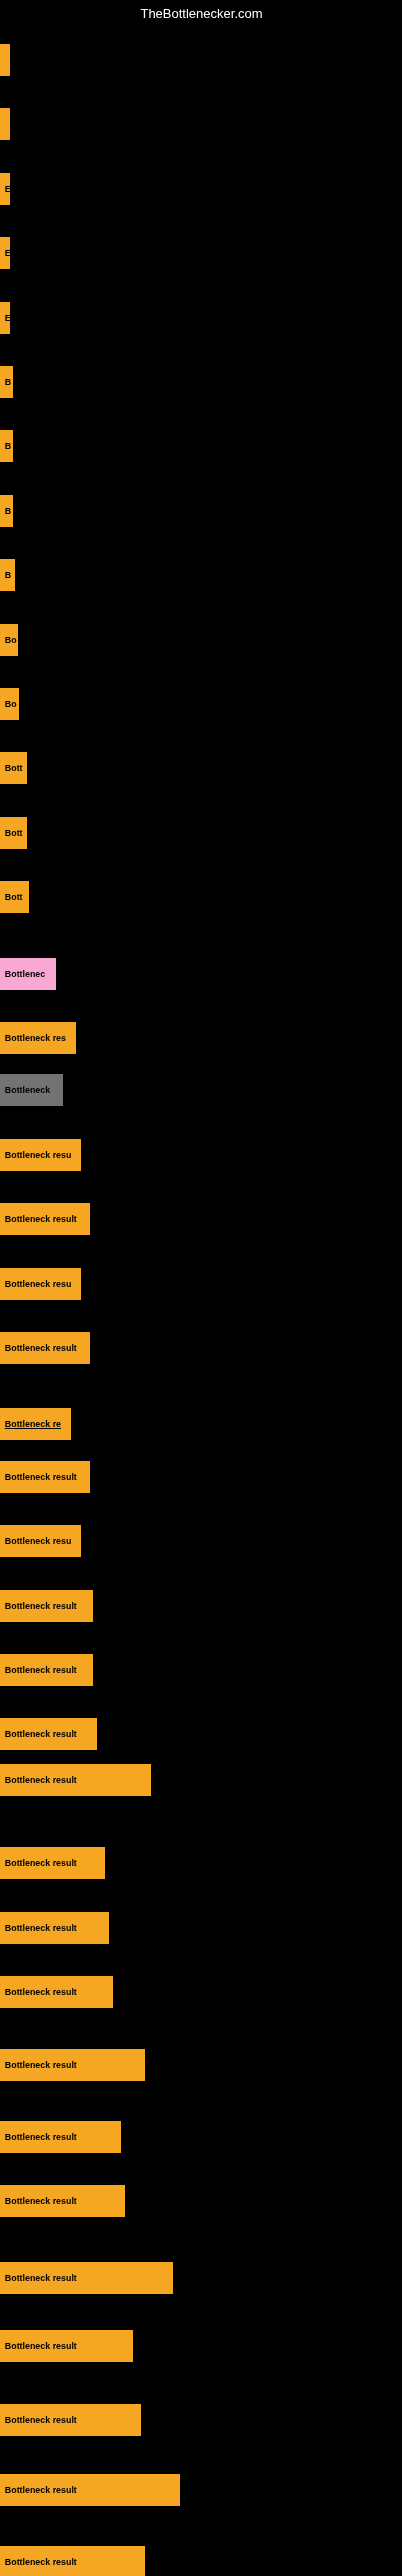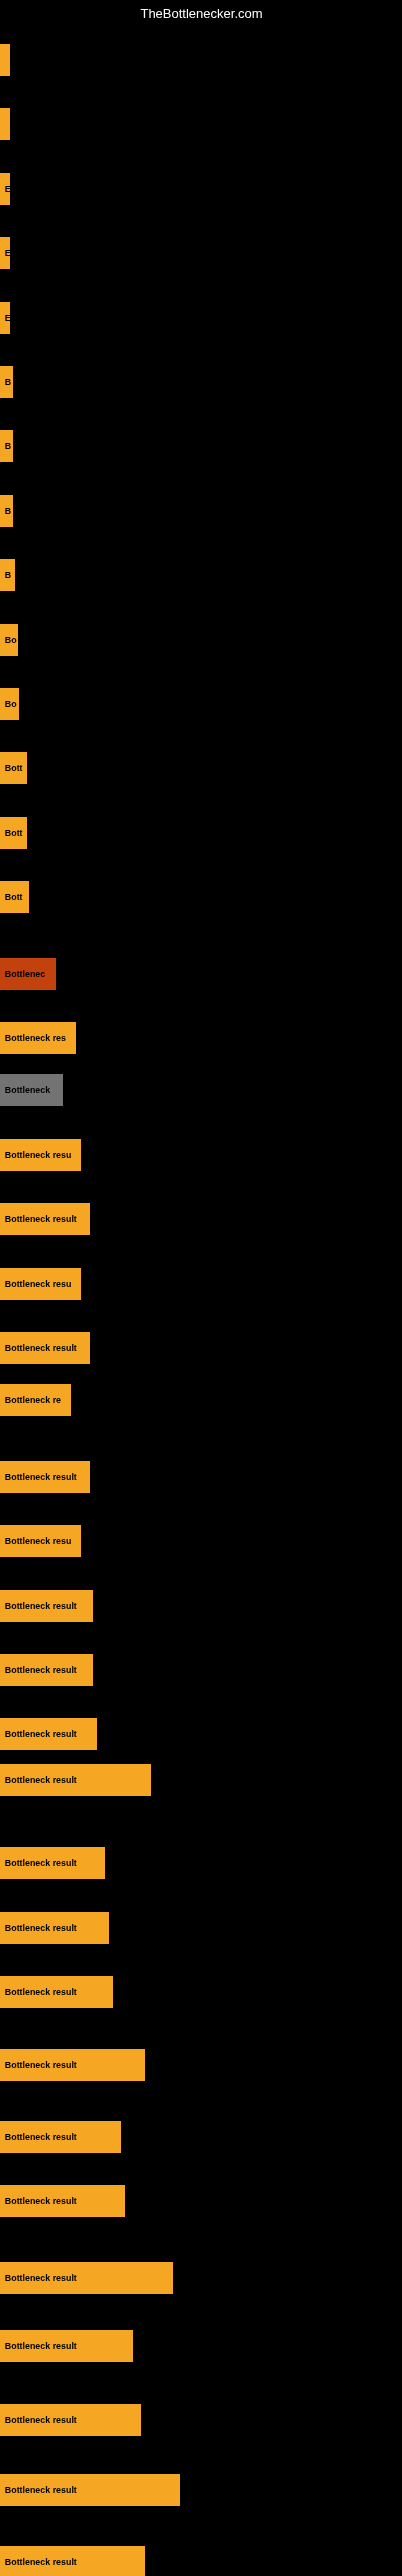--- a/index.html
+++ b/index.html
@@ -75,41 +75,41 @@
     <div style="position: absolute; top: 716px; left: 0px; width: 100%; height: 56px; display: flex; align-items: center;">
       <div style="background-color: rgb(245, 166, 35); color: rgb(0, 0, 0); font-size: 8.9px; font-weight: bold; padding: 3.2px 4.8px; white-space: nowrap; overflow: hidden; display: flex; align-items: center; height: 32px; width: 27px; min-width: 27px;">Bott</div>
     </div>
     <div style="position: absolute; top: 781px; left: 0px; width: 100%; height: 56px; display: flex; align-items: center;">
       <div style="background-color: rgb(245, 166, 35); color: rgb(0, 0, 0); font-size: 8.9px; font-weight: bold; padding: 3.2px 4.8px; white-space: nowrap; overflow: hidden; display: flex; align-items: center; height: 32px; width: 27px; min-width: 27px;">Bott</div>
     </div>
     <div style="position: absolute; top: 845px; left: 0px; width: 100%; height: 56px; display: flex; align-items: center;">
       <div style="background-color: rgb(245, 166, 35); color: rgb(0, 0, 0); font-size: 8.9px; font-weight: bold; padding: 3.2px 4.8px; white-space: nowrap; overflow: hidden; display: flex; align-items: center; height: 32px; width: 29px; min-width: 29px;">Bott</div>
     </div>
     <div style="position: absolute; top: 910px; left: 0px; width: 100%; height: 56px; display: flex; align-items: center;">
-      <div style="background-color: #c2410c; color: rgb(0, 0, 0); font-size: 8.9px; font-weight: bold; padding: 3.2px 4.8px; white-space: nowrap; overflow: hidden; display: flex; align-items: center; height: 32px; width: 56px; min-width: 56px; margin-top: 24px;">Bottlenec</div>
+      <div style="background-color: #f9a8d4; color: rgb(0, 0, 0); font-size: 8.9px; font-weight: bold; padding: 3.2px 4.8px; white-space: nowrap; overflow: hidden; display: flex; align-items: center; height: 32px; width: 56px; min-width: 56px; margin-top: 24px;">Bottlenec</div>
     </div>
     <div style="position: absolute; top: 974px; left: 0px; width: 100%; height: 56px; display: flex; align-items: flex-end;">
       <div style="background-color: rgb(245, 166, 35); color: rgb(0, 0, 0); font-size: 8.9px; font-weight: bold; padding: 3.2px 4.8px; white-space: nowrap; overflow: hidden; display: flex; align-items: center; height: 32px; width: 76px; min-width: 76px;">Bottleneck res</div>
     </div>
     <div style="position: absolute; top: 1038px; left: 0px; width: 100%; height: 56px; display: flex; align-items: center;">
       <div style="background-color: #737373; color: rgb(0, 0, 0); font-size: 8.9px; font-weight: bold; padding: 3.2px 4.8px; white-space: nowrap; overflow: hidden; display: flex; align-items: center; height: 32px; width: 63px; min-width: 63px;">Bottleneck</div>
     </div>
     <div style="position: absolute; top: 1103px; left: 0px; width: 100%; height: 56px; display: flex; align-items: center;">
       <div style="background-color: rgb(245, 166, 35); color: rgb(0, 0, 0); font-size: 8.9px; font-weight: bold; padding: 3.2px 4.8px; white-space: nowrap; overflow: hidden; display: flex; align-items: center; height: 32px; width: 81px; min-width: 81px;">Bottleneck resu</div>
     </div>
     <div style="position: absolute; top: 1167px; left: 0px; width: 100%; height: 56px; display: flex; align-items: center;">
       <div style="background-color: rgb(245, 166, 35); color: rgb(0, 0, 0); font-size: 8.9px; font-weight: bold; padding: 3.2px 4.8px; white-space: nowrap; overflow: hidden; display: flex; align-items: center; height: 32px; width: 90px; min-width: 90px;">Bottleneck result</div>
     </div>
     <div style="position: absolute; top: 1232px; left: 0px; width: 100%; height: 56px; display: flex; align-items: center;">
       <div style="background-color: rgb(245, 166, 35); color: rgb(0, 0, 0); font-size: 8.9px; font-weight: bold; padding: 3.2px 4.8px; white-space: nowrap; overflow: hidden; display: flex; align-items: center; height: 32px; width: 81px; min-width: 81px;">Bottleneck resu</div>
     </div>
     <div style="position: absolute; top: 1296px; left: 0px; width: 100%; height: 56px; display: flex; align-items: center;">
       <div style="background-color: rgb(245, 166, 35); color: rgb(0, 0, 0); font-size: 8.9px; font-weight: bold; padding: 3.2px 4.8px; white-space: nowrap; overflow: hidden; display: flex; align-items: center; height: 32px; width: 90px; min-width: 90px;">Bottleneck result</div>
     </div>
-    <div style="position: absolute; top: 1360px; left: 0px; width: 100%; height: 56px; display: flex; align-items: flex-start;">
+    <div style="position: absolute; top: 1360px; left: 0px; width: 100%; height: 56px; display: flex; align-items: flex-end; text-decoration: underline;">
       <div style="background-color: rgb(245, 166, 35); color: rgb(0, 0, 0); font-size: 8.9px; font-weight: bold; padding: 3.2px 4.8px; white-space: nowrap; overflow: hidden; display: flex; align-items: center; height: 32px; width: 71px; min-width: 71px;">Bottleneck re</div>
     </div>
     <div style="position: absolute; top: 1425px; left: 0px; width: 100%; height: 56px; display: flex; align-items: center;">
       <div style="background-color: rgb(245, 166, 35); color: rgb(0, 0, 0); font-size: 8.9px; font-weight: bold; padding: 3.2px 4.8px; white-space: nowrap; overflow: hidden; display: flex; align-items: center; height: 32px; width: 90px; min-width: 90px;">Bottleneck result</div>
     </div>
     <div style="position: absolute; top: 1489px; left: 0px; width: 100%; height: 56px; display: flex; align-items: center;">
       <div style="background-color: rgb(245, 166, 35); color: rgb(0, 0, 0); font-size: 8.9px; font-weight: bold; padding: 3.2px 4.8px; white-space: nowrap; overflow: hidden; display: flex; align-items: center; height: 32px; width: 81px; min-width: 81px;">Bottleneck resu</div>
     </div>
     <div style="position: absolute; top: 1554px; left: 0px; width: 100%; height: 56px; display: flex; align-items: center;">
       <div style="background-color: rgb(245, 166, 35); color: rgb(0, 0, 0); font-size: 8.9px; font-weight: bold; padding: 3.2px 4.8px; white-space: nowrap; overflow: hidden; display: flex; align-items: center; height: 32px; width: 93px; min-width: 93px;">Bottleneck result</div>

